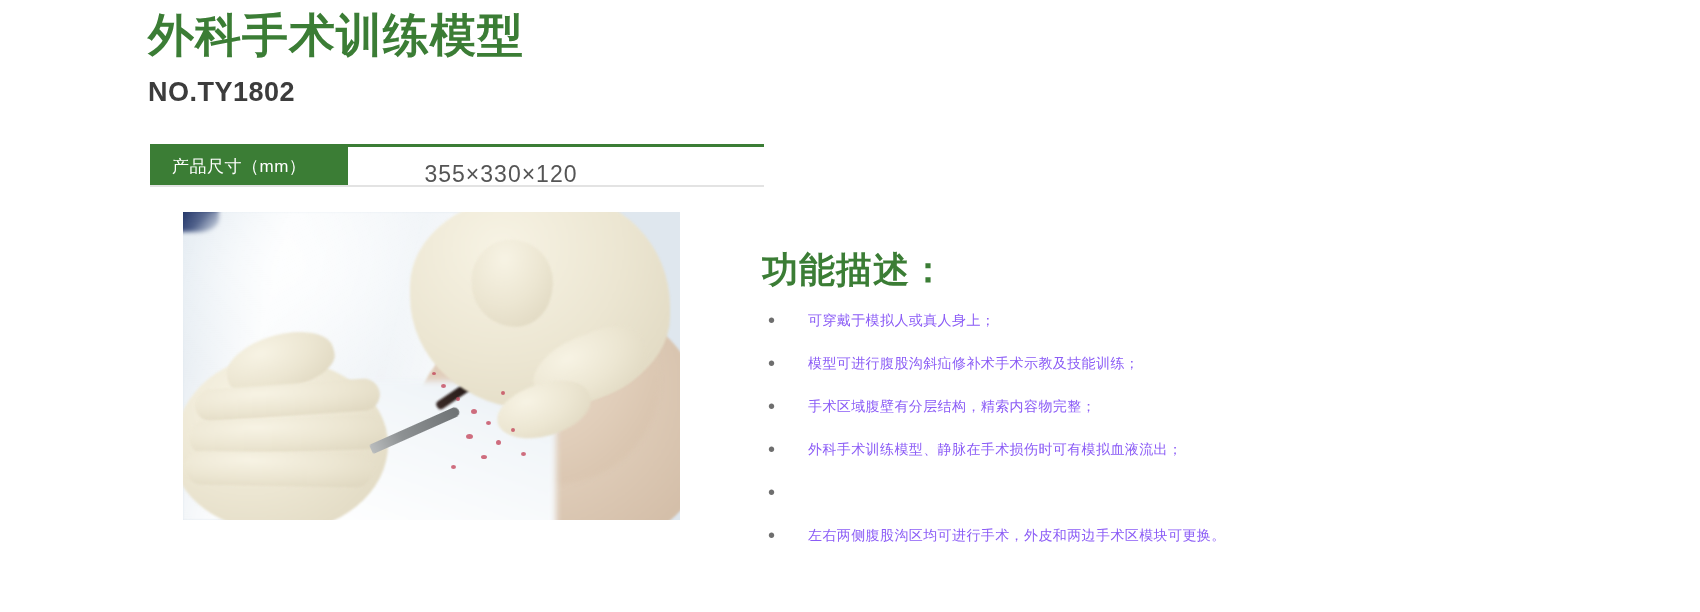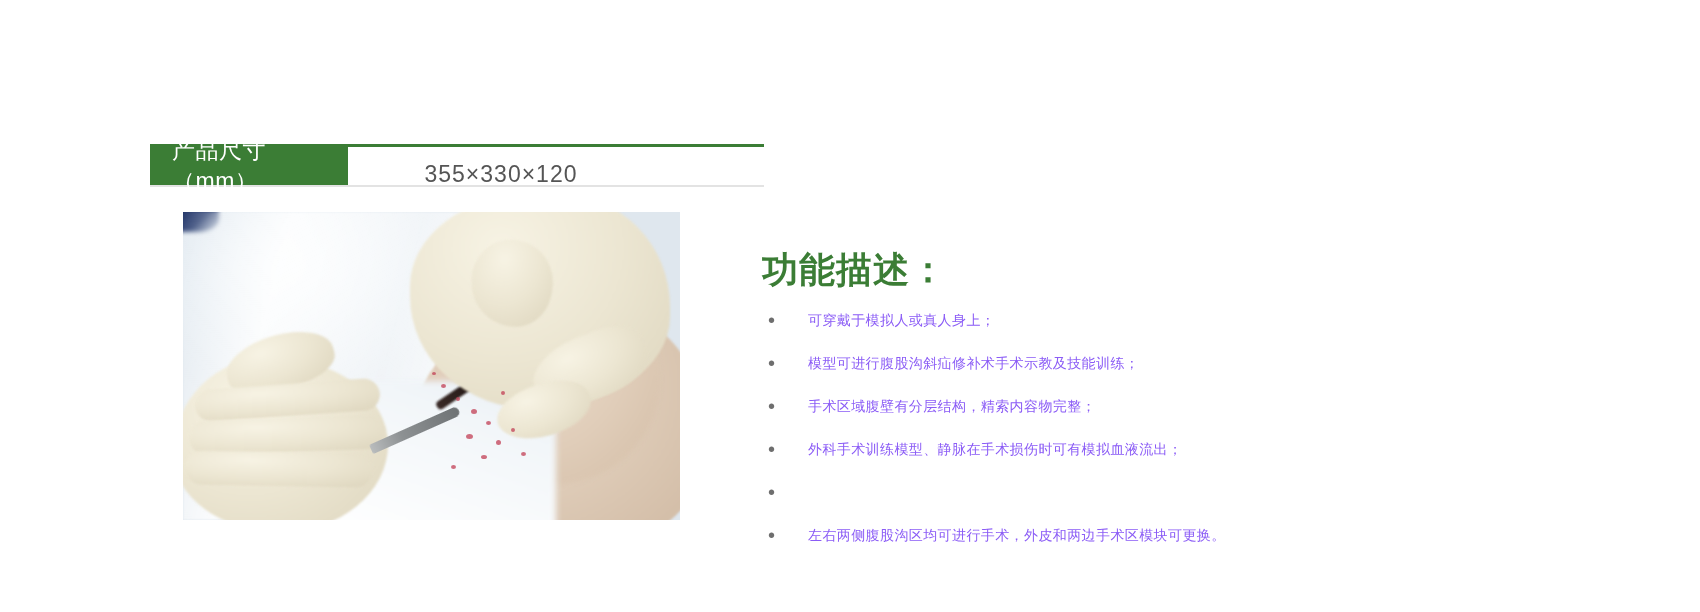--- a/index.html
+++ b/index.html
@@ -60,21 +60,21 @@
   }
   .spec-row {
     display: flex;
     align-items: stretch;
     height: 38px;
     border-bottom: 2px solid #E3E3E3;
   }
   .spec-label {
     background: #3B7D35;
     color: #ffffff;
-    font-size: 23px;
+    font-size: 17px;
     width: 198px;
     display: flex;
     align-items: center;
     padding-left: 22px;
     box-sizing: border-box;
     letter-spacing: 0.5px;
   }
   .spec-value {
     flex: 1;
     display: flex;
@@ -271,20 +271,24 @@
     color: #8b5cf6;
     line-height: 30px;
     letter-spacing: 0.4px;
   }
 </style>
 </head>
 <body>
 
 <div class="page">
 
+  <div class="header">
+    <h1 class="product-title">外科手术训练模型</h1>
+    <div class="product-code">NO.TY1802</div>
+  </div>
 
   <div class="spec-table">
     <div class="spec-rule-top"></div>
     <div class="spec-row">
       <div class="spec-label">产品尺寸（mm）</div>
       <div class="spec-value">355×330×120</div>
     </div>
   </div>
 
   <div class="photo-frame">

